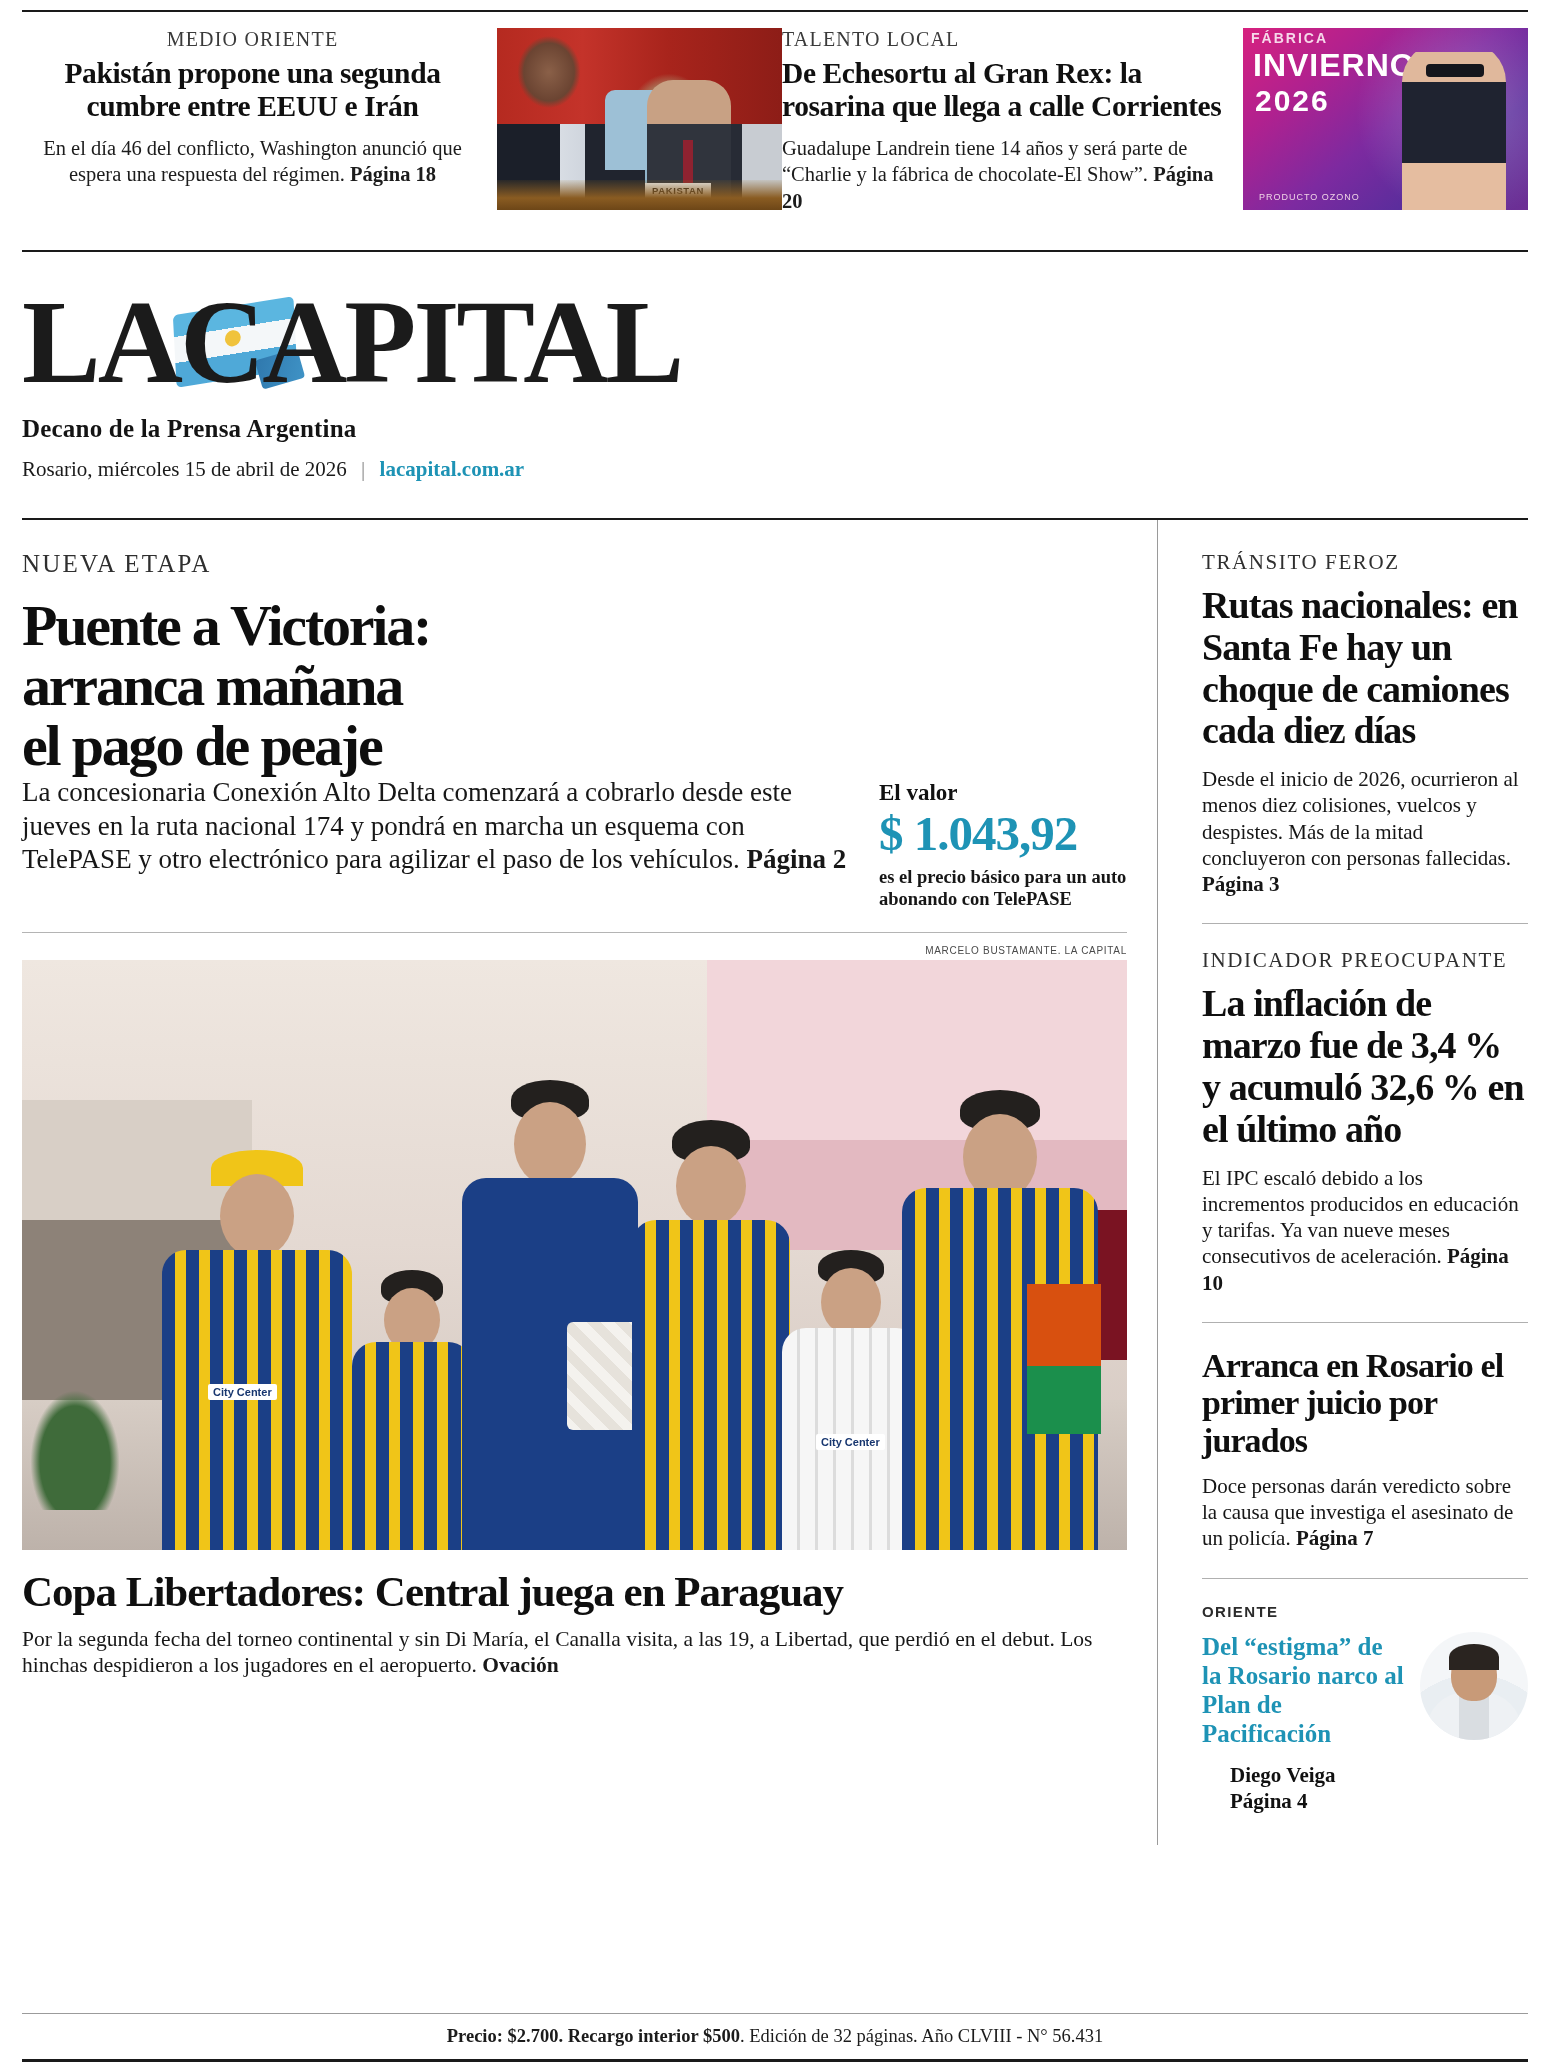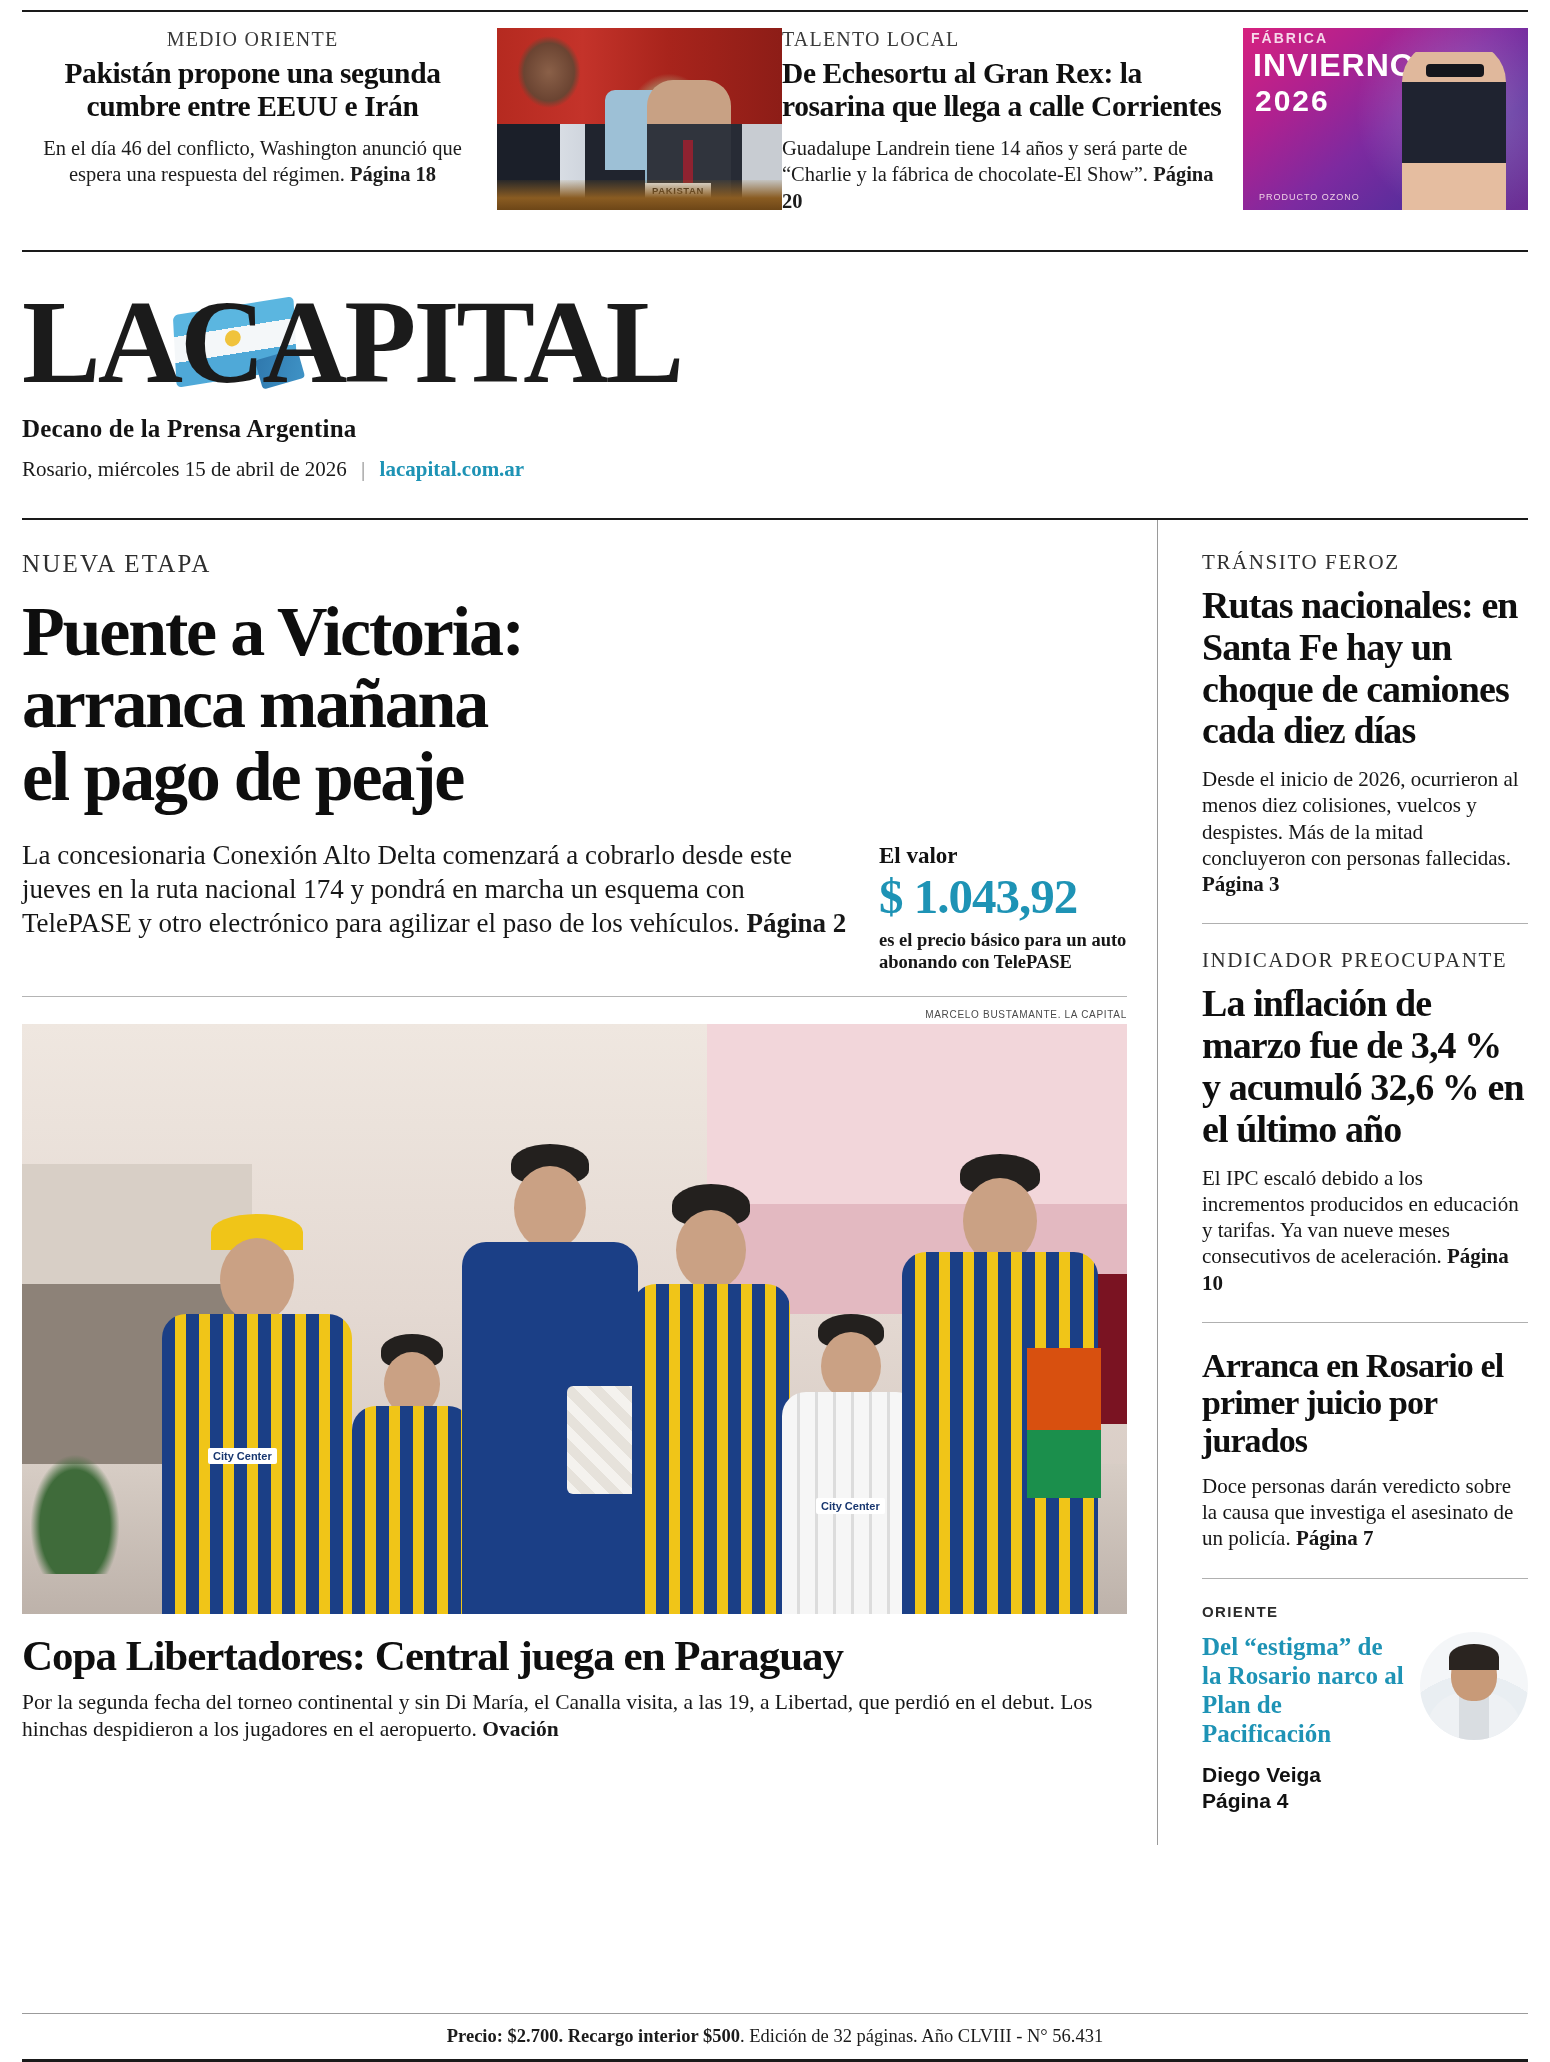--- a/index.html
+++ b/index.html
@@ -231,25 +231,24 @@
   .lead-kicker {
     font-size: 25px;
     letter-spacing: 2.2px;
     text-transform: uppercase;
     color: #2f2f2f;
     margin-bottom: 18px;
   }
   .lead-head {
     font-family: "Liberation Serif", serif;
     font-weight: 700;
-    font-size: 70px;
+    font-size: 58px;
     line-height: 1.035;
     letter-spacing: -2.2px;
     color: #0e0e0e;
-    margin-bottom: 26px;
   }
   .lead-bottom { display: flex; gap: 28px; align-items: flex-start; }
   .lead-sub {
     flex: 1 1 auto;
     font-size: 27px;
     line-height: 1.25;
     color: #171717;
   }
   .lead-sub b { font-weight: 700; }
   .valuebox { width: 248px; flex: 0 0 248px; padding-top: 4px; }
@@ -411,25 +410,26 @@
   .miradas-text { flex: 1 1 auto; }
   .miradas-head {
     font-family:"Liberation Serif", serif;
     font-weight: 700;
     font-size: 25px;
     line-height: 1.16;
     color: #1e93b5;
     margin-bottom: 14px;
   }
   .miradas-name {
-    font-family:Liberation Sans, sans-serif;
+    font-family:Liberation Serif, serif;
     font-weight: 700;
     font-size: 21px;
     color:#111;
     line-height:1.25;
+    margin-left:28px;
   }
   .avatar {
     flex: 0 0 108px;
     width: 108px; height: 108px;
     border-radius: 50%;
     overflow:hidden;
     position: relative;
     background: radial-gradient(circle at 50% 120%, #e9eef2 0 62%, #f4f6f8 62% 100%);
   }
   .avatar .av-head {

